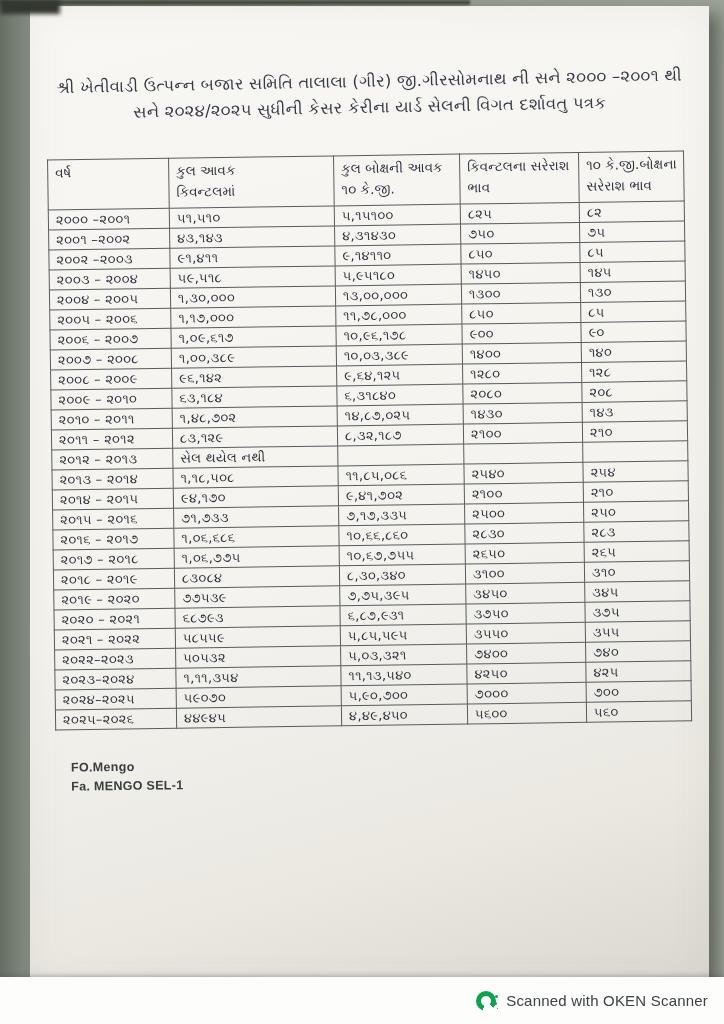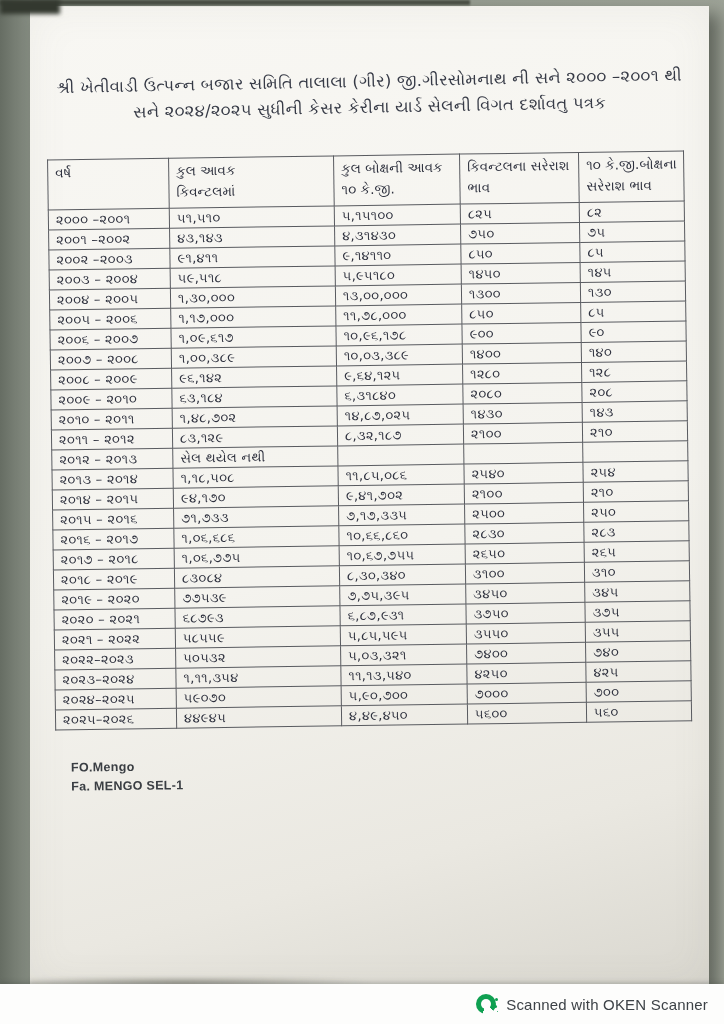--- a/index.html
+++ b/index.html
@@ -68,21 +68,21 @@
     font-family:"Liberation Sans", sans-serif;
     font-weight:bold; font-size:12.5px; color:#3a3e43;
     line-height:1.55; letter-spacing:.3px;
   }
   .bottom-smudge{
     position:absolute; left:30px; top:978px; width:430px; height:10px;
     background:radial-gradient(60% 100% at 35% 50%, rgba(70,72,60,.45), rgba(70,72,60,0) 75%);
     filter:blur(2px);
   }
   .scan-bar{
-    position:absolute; left:0; bottom:0; width:724px; height:40px;
+    position:absolute; left:0; bottom:0; width:724px; height:47px;
     background:#fdfdfc;
     display:flex; align-items:center; justify-content:flex-end;
     gap:10px; padding-right:16px; box-sizing:border-box;
     box-shadow:0 -2px 4px rgba(60,65,58,.25);
   }
   .oken-logo{
     position:relative; width:20px; height:20px; border-radius:50%;
     background:conic-gradient(from 200deg, #0fa051 0deg 295deg, rgba(15,160,81,0) 295deg 360deg);
     flex:0 0 auto;
   }

